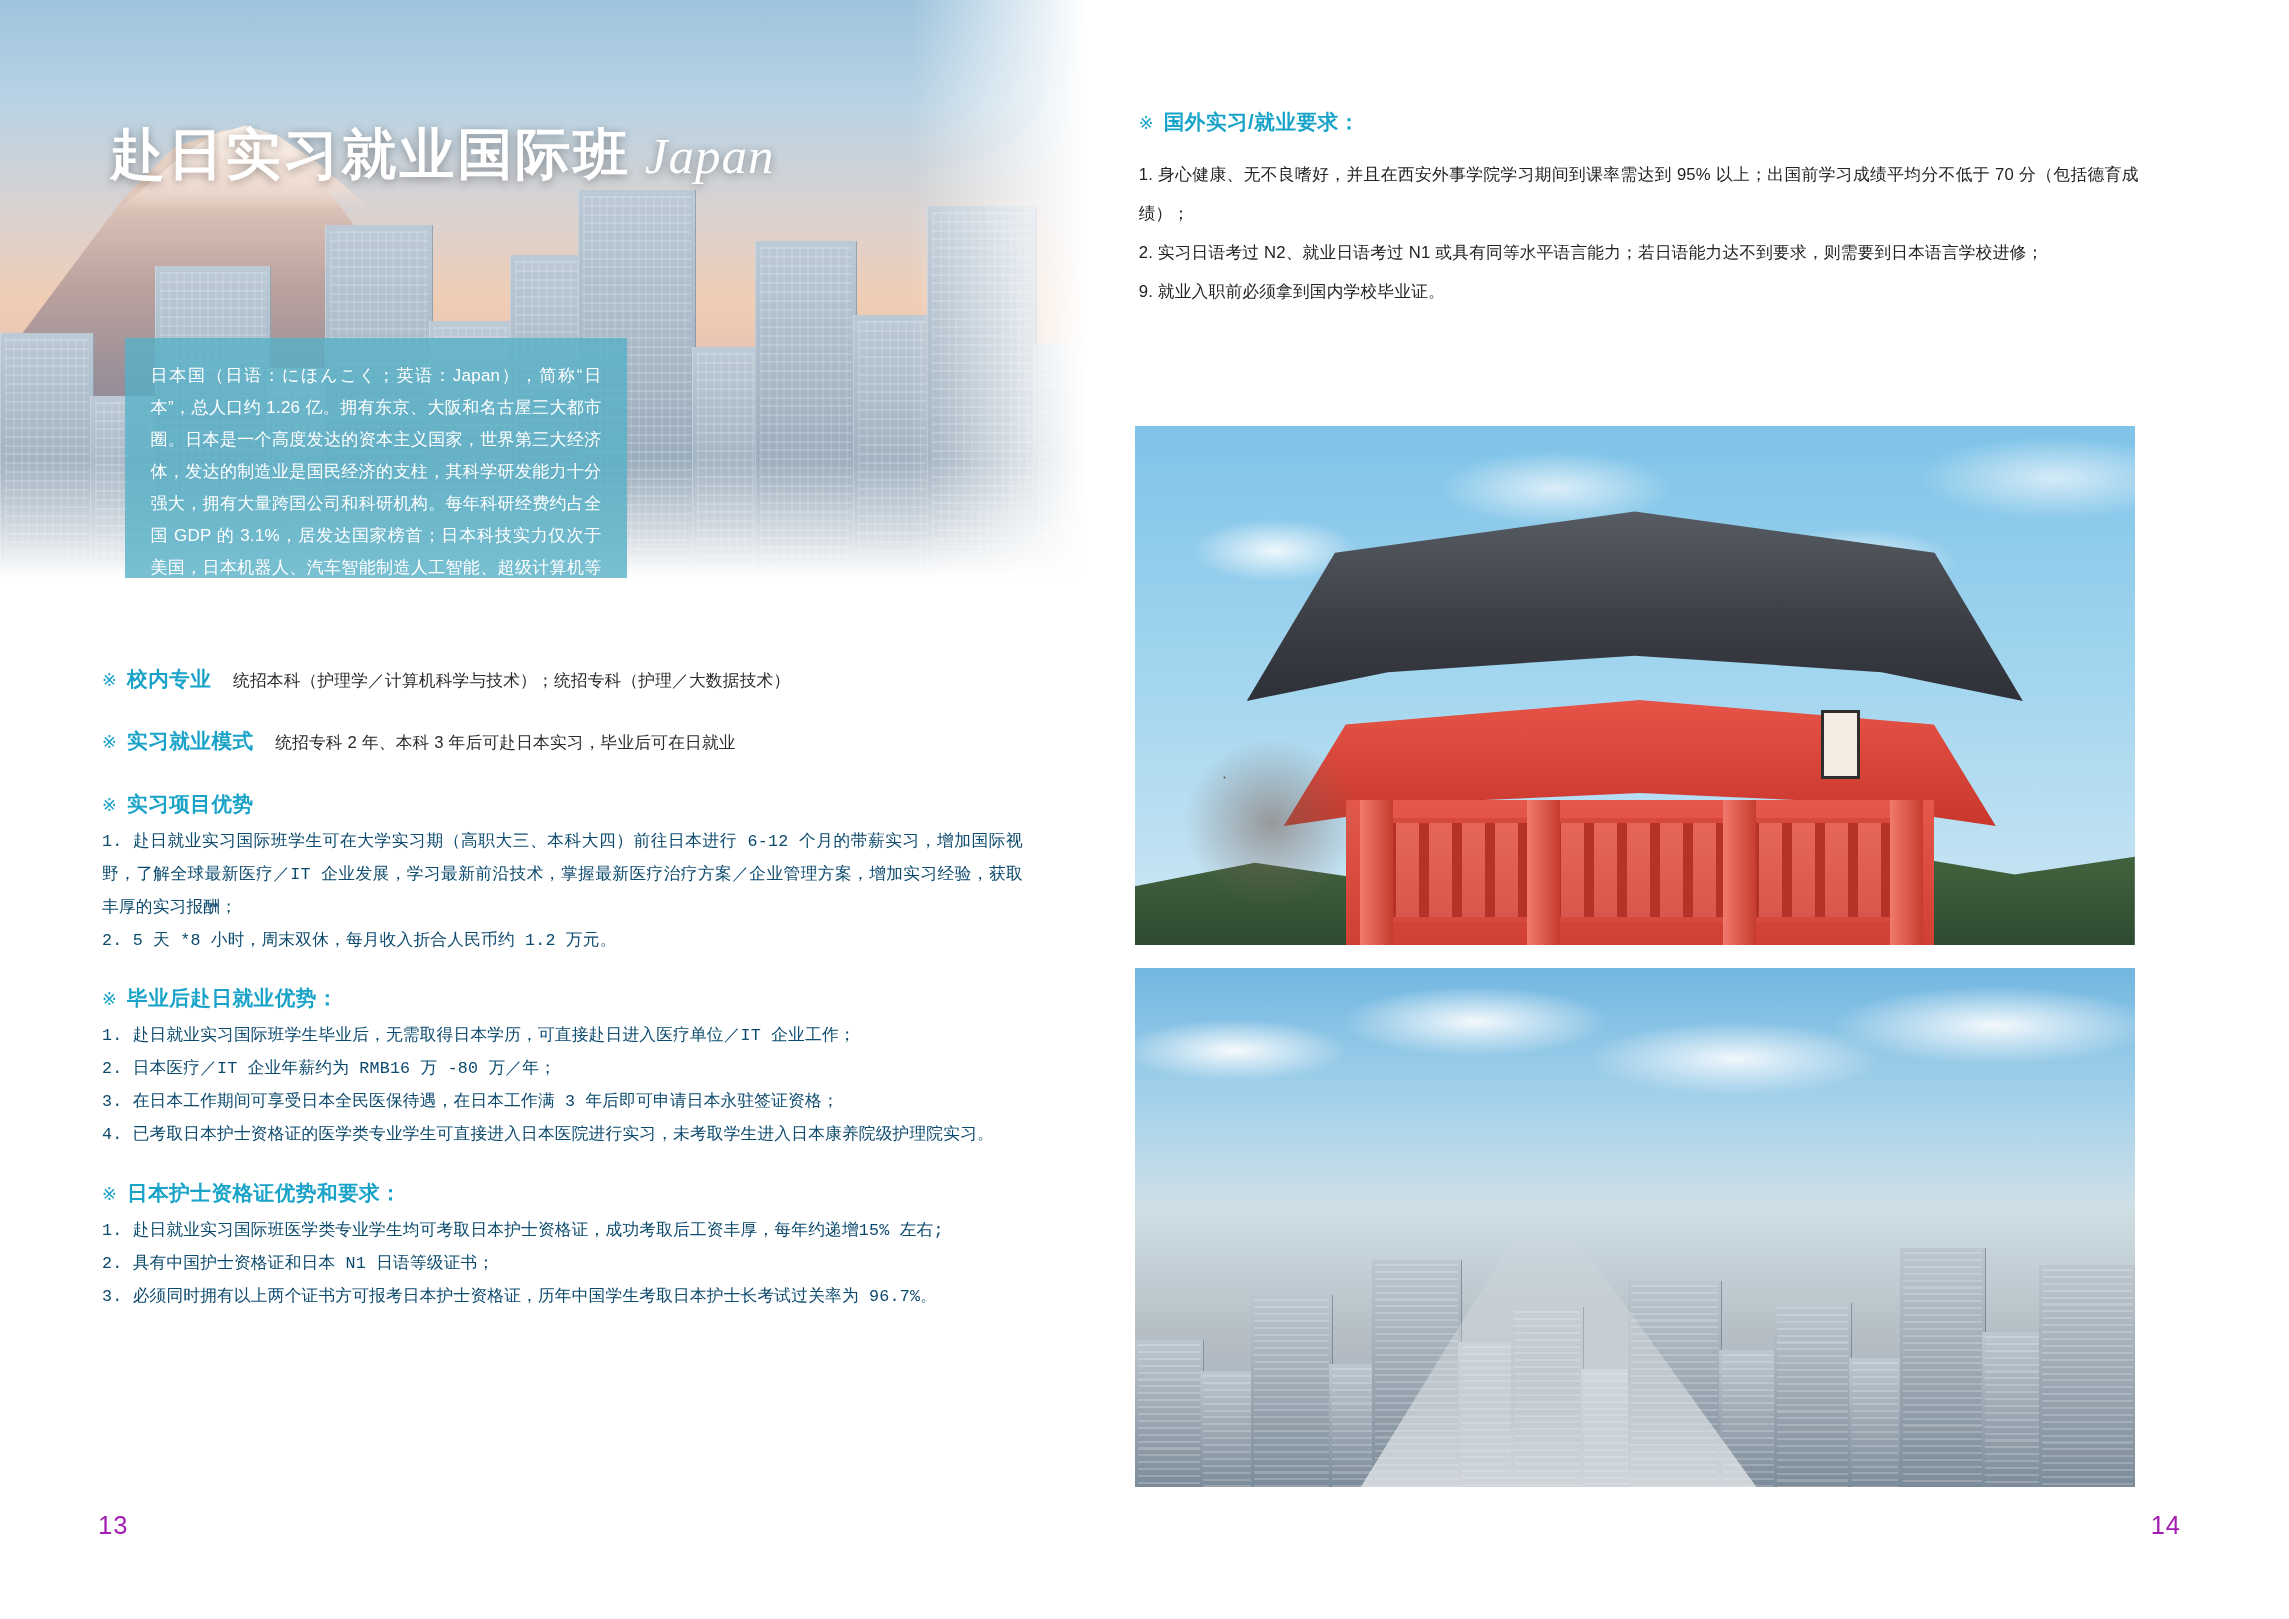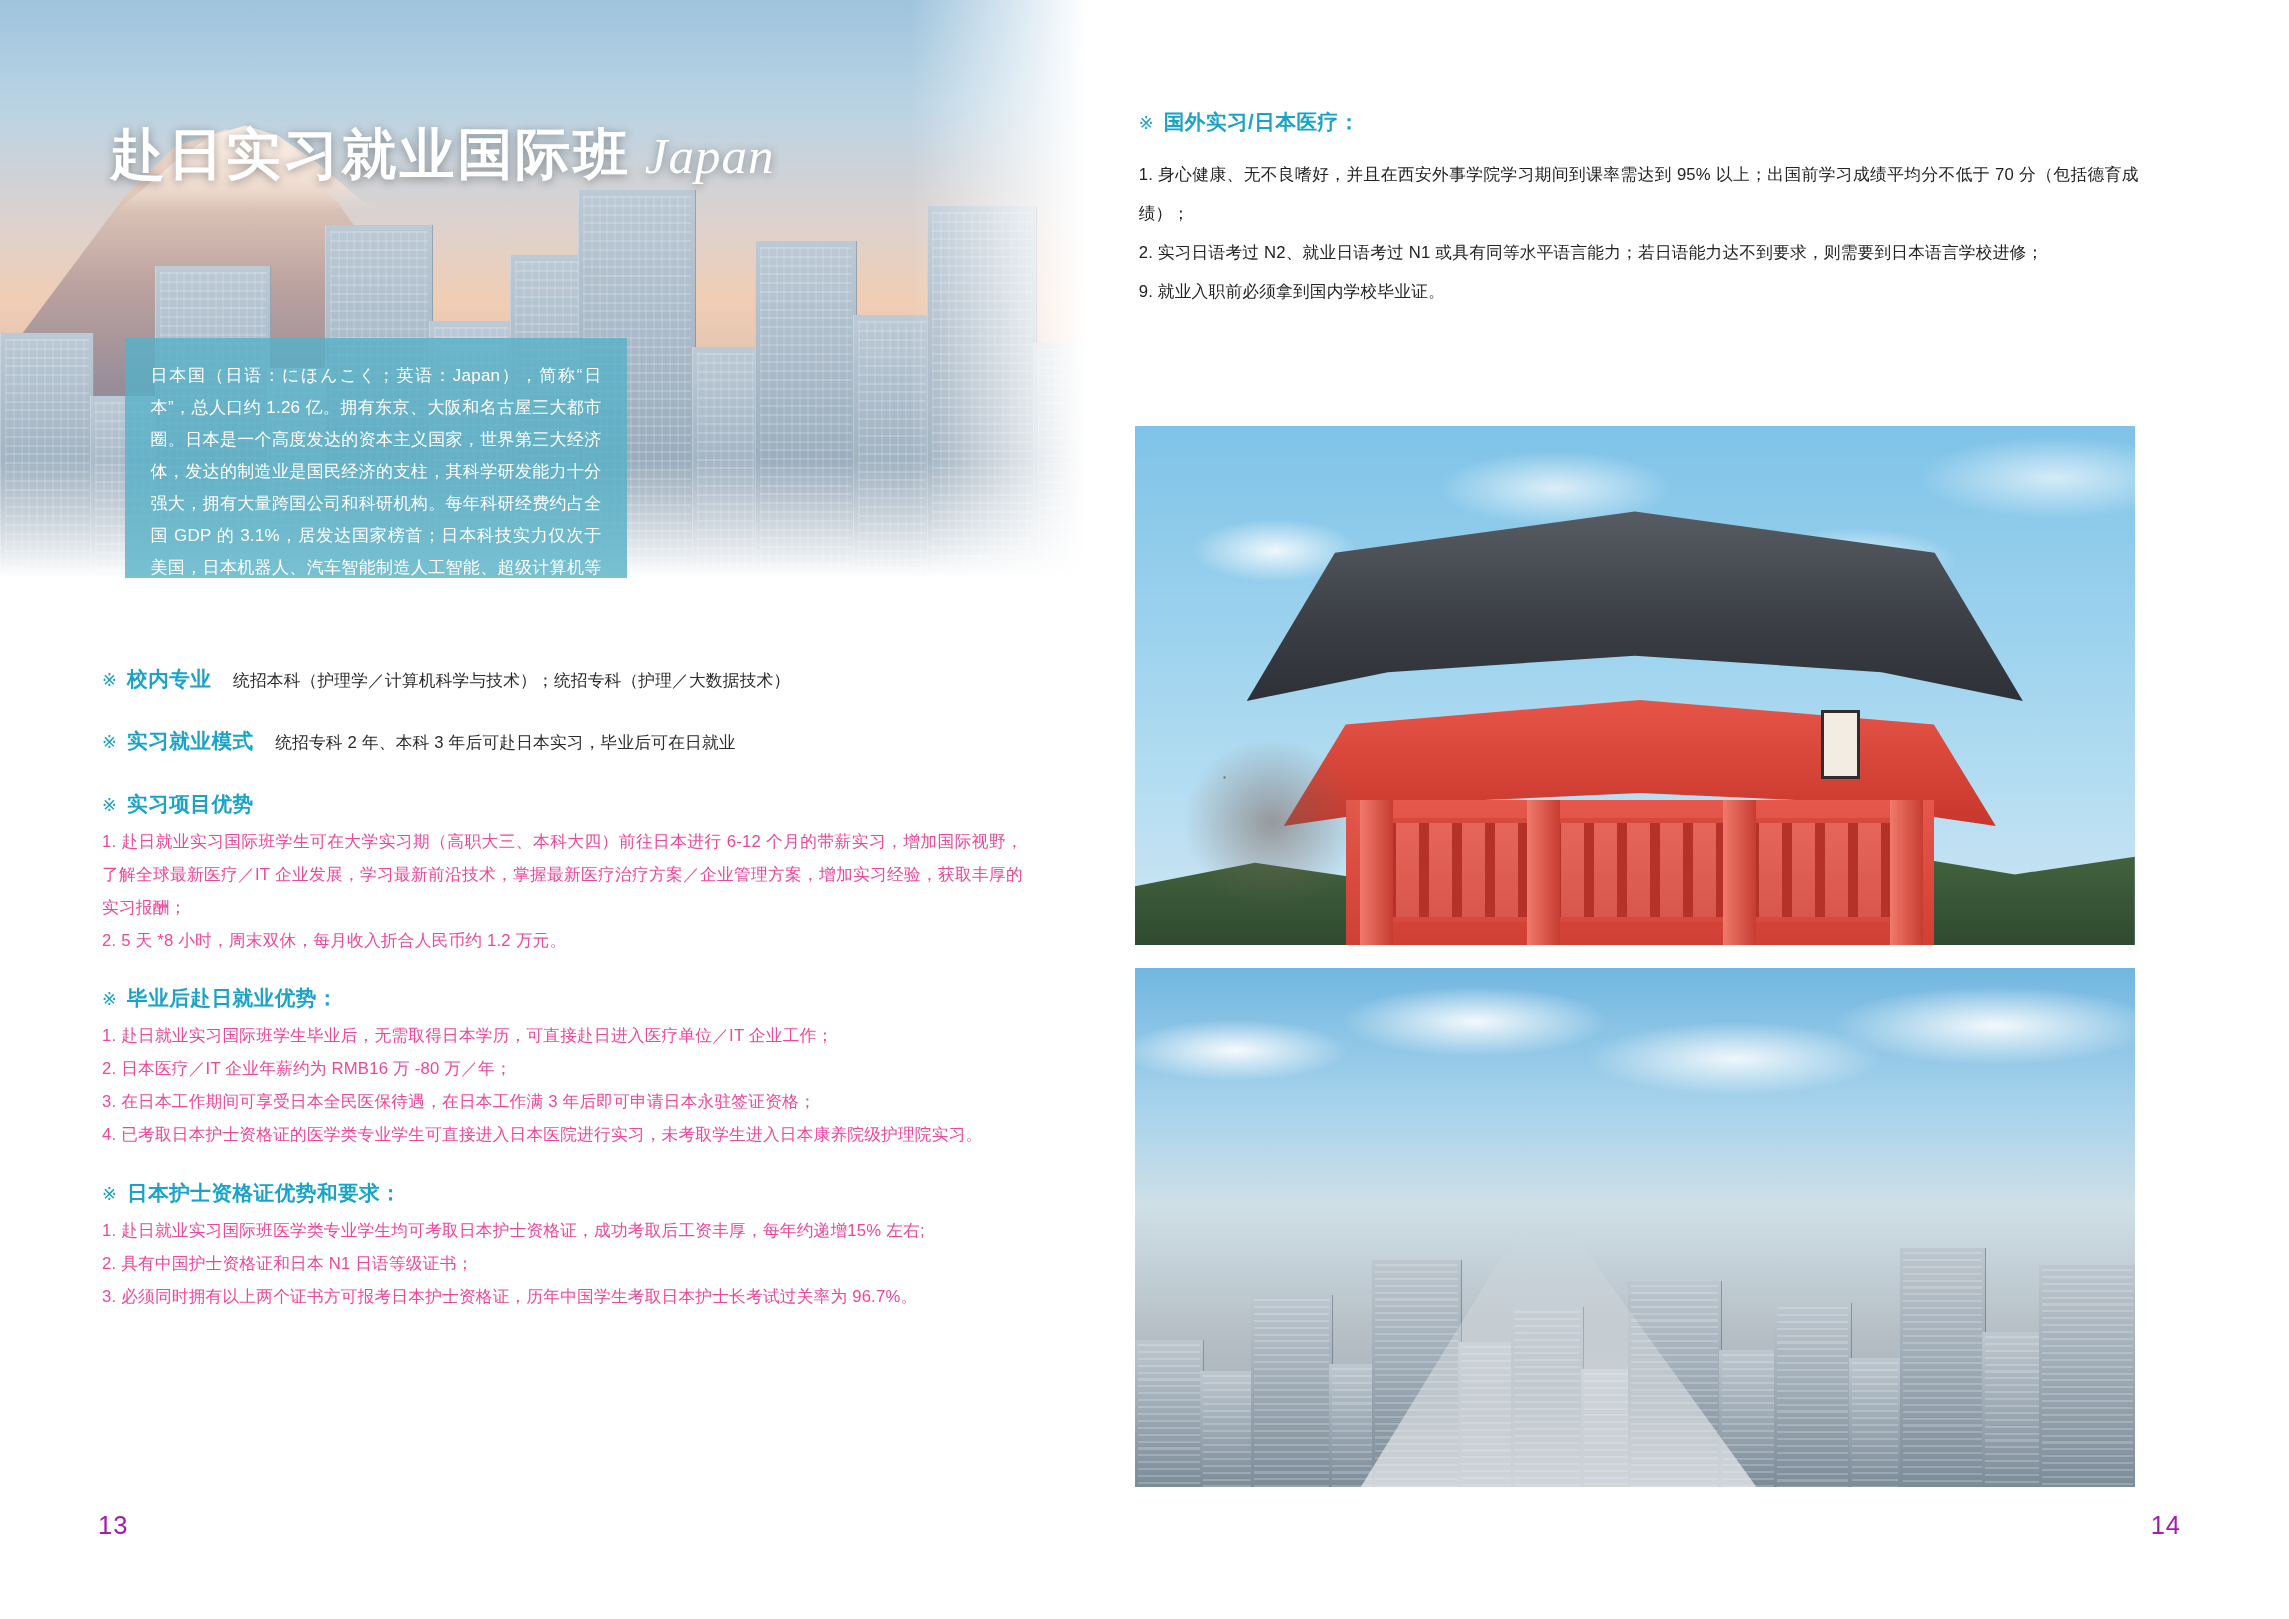--- a/index.html
+++ b/index.html
@@ -138,25 +138,26 @@
   }
   .mark { color: #19a3c8; font-size: 17.6px; font-weight: normal; }
   .inline-body {
     color: #2b2b2b;
     font-size: 16.7px;
     font-weight: normal;
     letter-spacing: 0.2px;
     margin-left: 11.8px;
   }
   .body-line {
-    color: #ec4899;
+    color: #0c4a6e;
     font-size: 16.7px;
     line-height: 33px;
     letter-spacing: 0.2px;
     text-align: justify;
+    font-family: Liberation Mono, monospace;
   }
   .sec-gap { height: 13.7px; }
 
   
   .rcol {
     position: absolute;
     left: 1125px; top: 0;
     width: 1164px;
     height: 1619px;
   }
@@ -375,21 +376,21 @@
 
     </div>
 
     <div class="pageno pageno-l">13</div>
   </div>
 
   <div class="rcol">
 
     <div class="r-head">
       <span class="mark">※</span>
-      <span>国外实习/日本医疗：</span>
+      <span>国外实习/就业要求：</span>
     </div>
 
     <div class="r-body">
       <div>1. 身心健康、无不良嗜好，并且在西安外事学院学习期间到课率需达到 95% 以上；出国前学习成绩平均分不低于 70 分（包括德育成绩）；</div>
       <div>2. 实习日语考过 N2、就业日语考过 N1 或具有同等水平语言能力；若日语能力达不到要求，则需要到日本语言学校进修；</div>
       <div>9. 就业入职前必须拿到国内学校毕业证。</div>
     </div>
 
     <div class="photo1">
       <div class="cloudy"></div>

